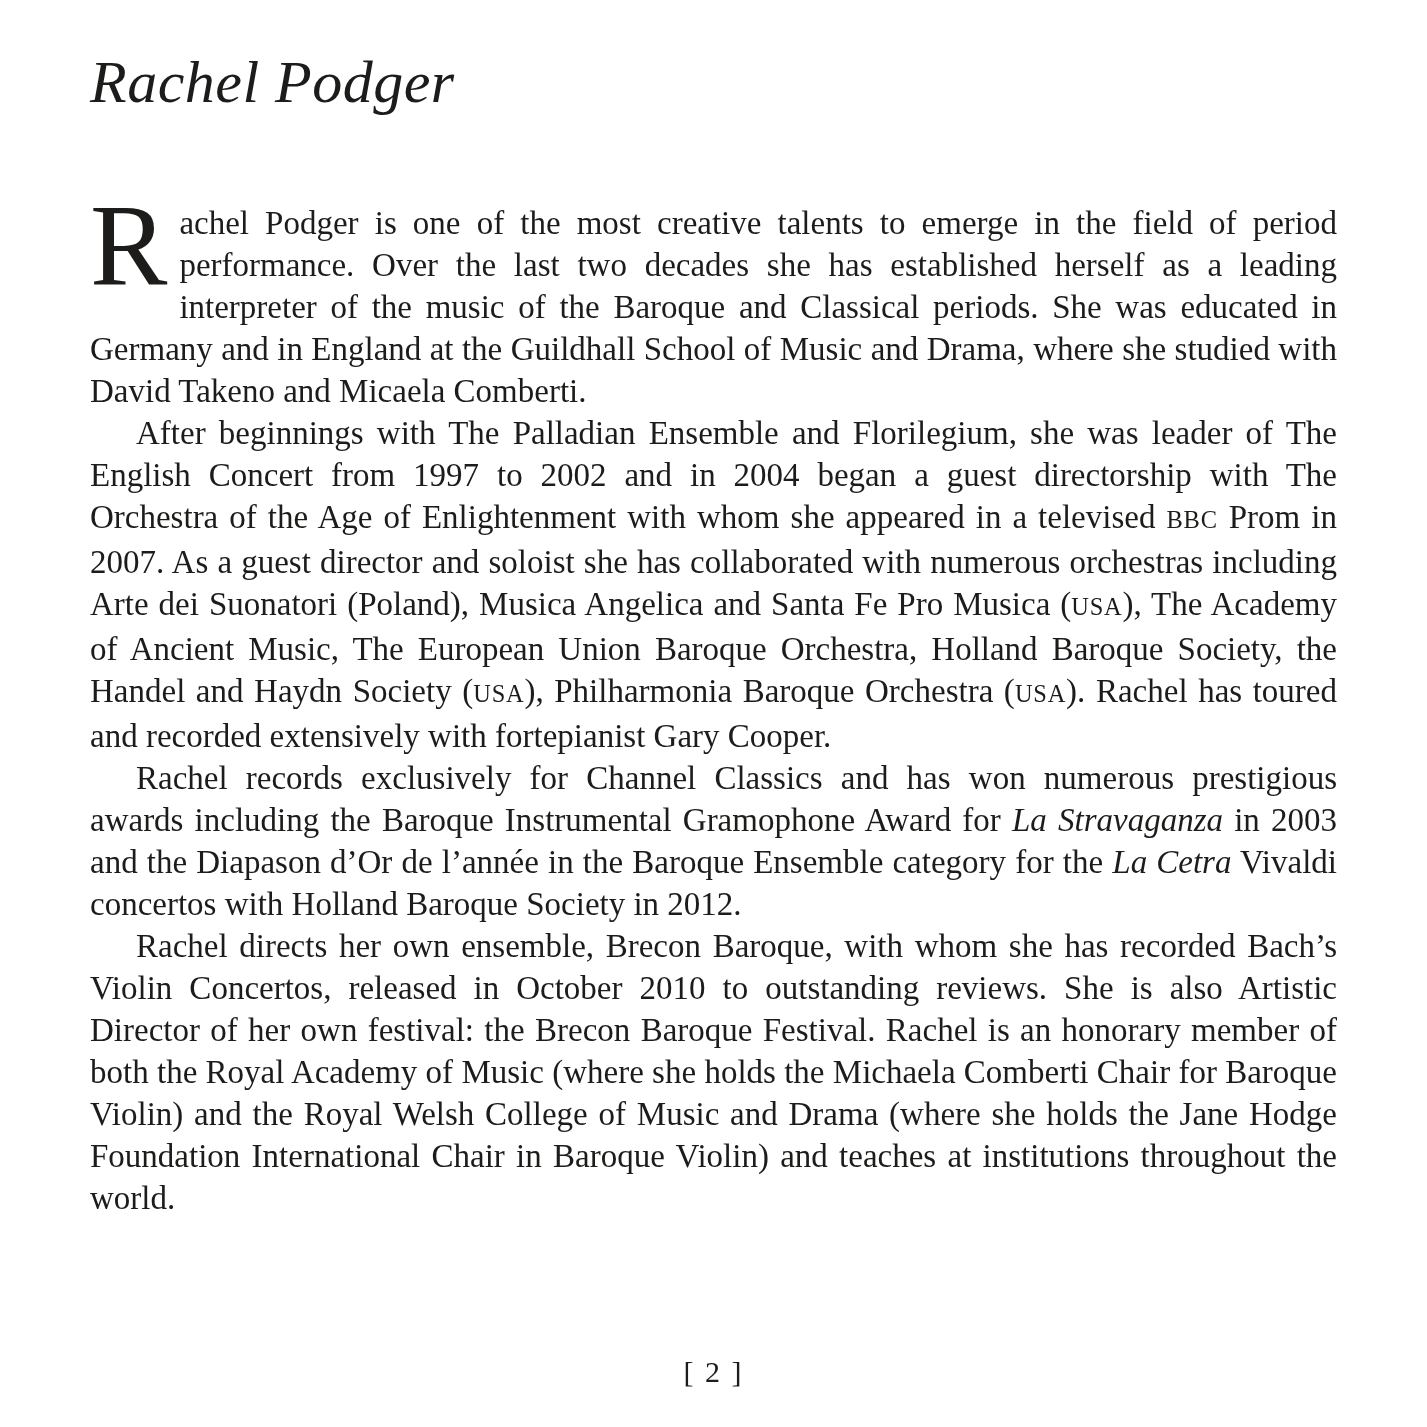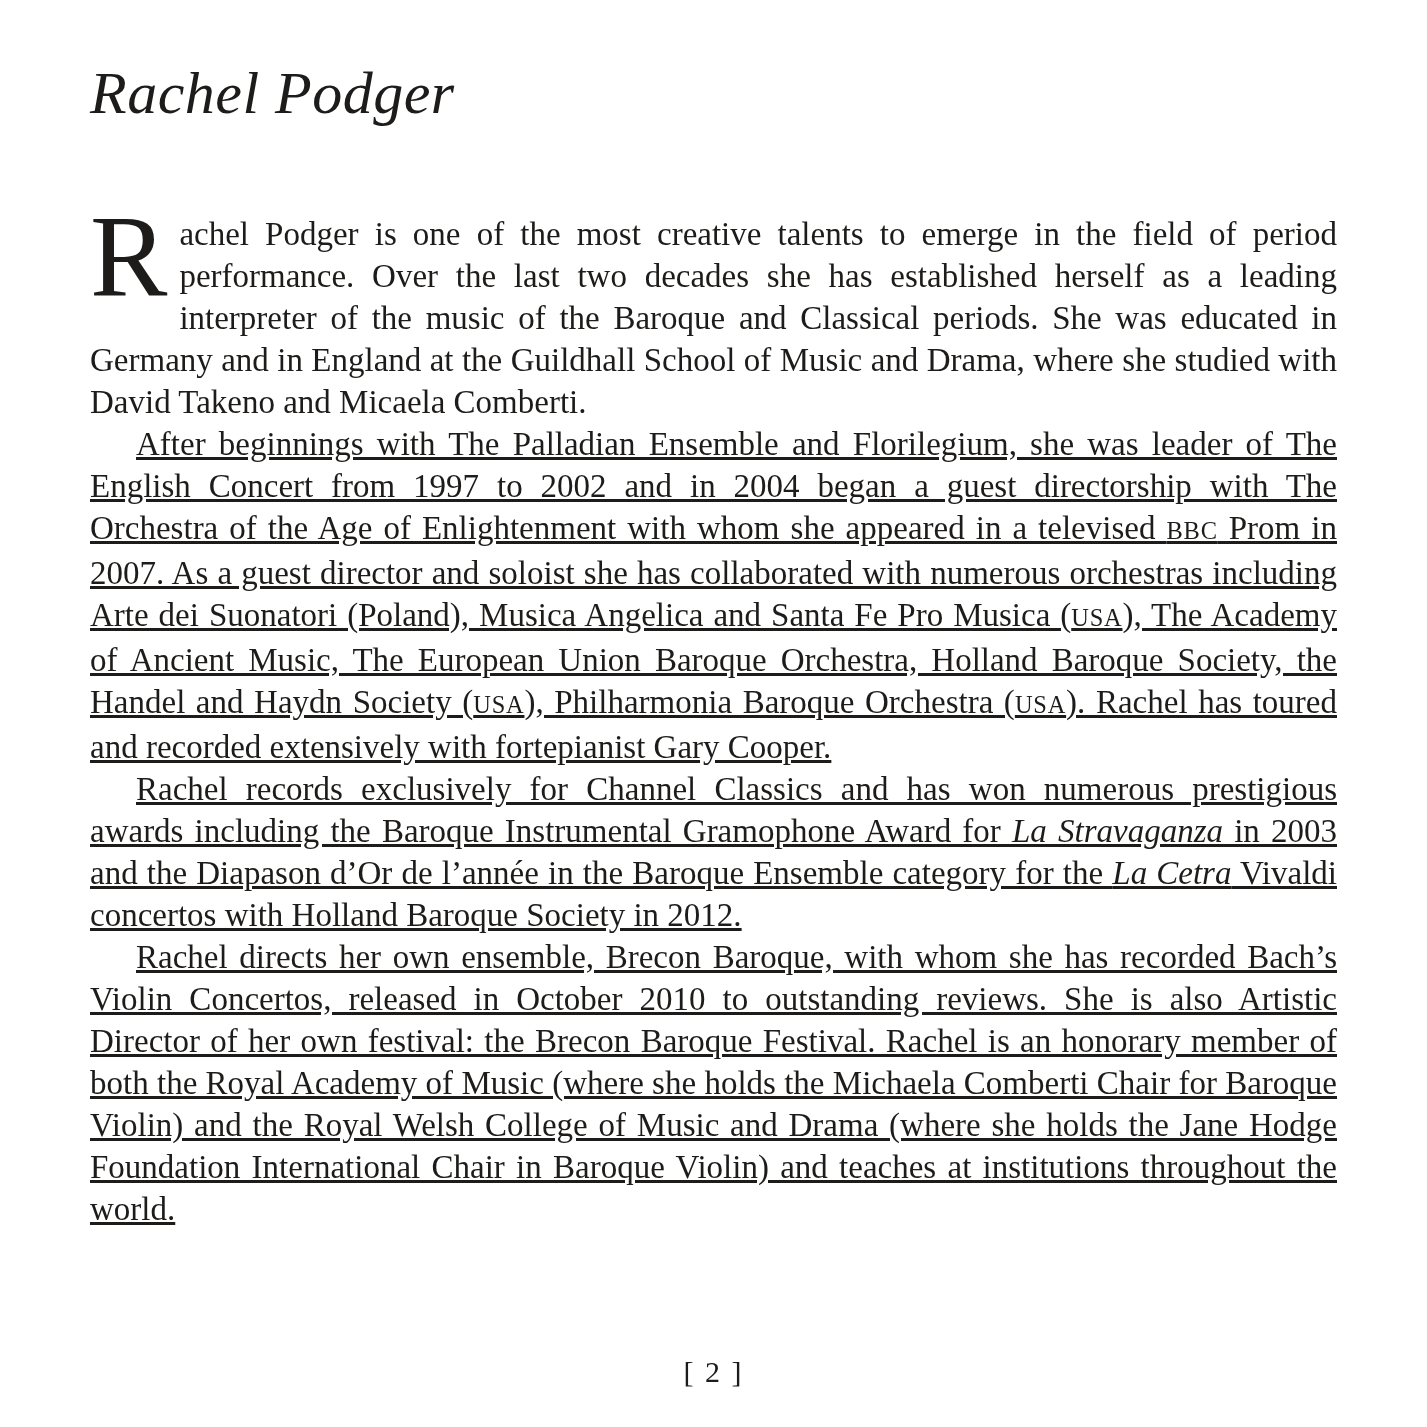--- a/index.html
+++ b/index.html
@@ -12,30 +12,30 @@
     color: #1d1c1a;
     padding: 46px 90px 0 90px;
     font-family: "Liberation Serif", serif;
     overflow: hidden;
   }
   .title {
     font-style: italic;
     font-weight: 400;
     font-size: 60px;
     line-height: 72px;
-    margin: 11px 0 84px 0;
+    margin: 0 0 84px 0;
     letter-spacing: 0.5px;
   }
   .body-text {
     font-size: 33px;
     line-height: 42px;
     text-align: justify;
   }
   .para { margin: 0; }
-  .para.indent { text-indent: 46px; text-decoration: underline; }
+  .para.indent { text-indent: 46px; }
   .dropcap {
     float: left;
     font-size: 116px;
     line-height: 84px;
     padding: 2px 12px 0 0;
   }
   .smallcaps {
     font-size: 0.74em;
     letter-spacing: 0.8px;
   }

